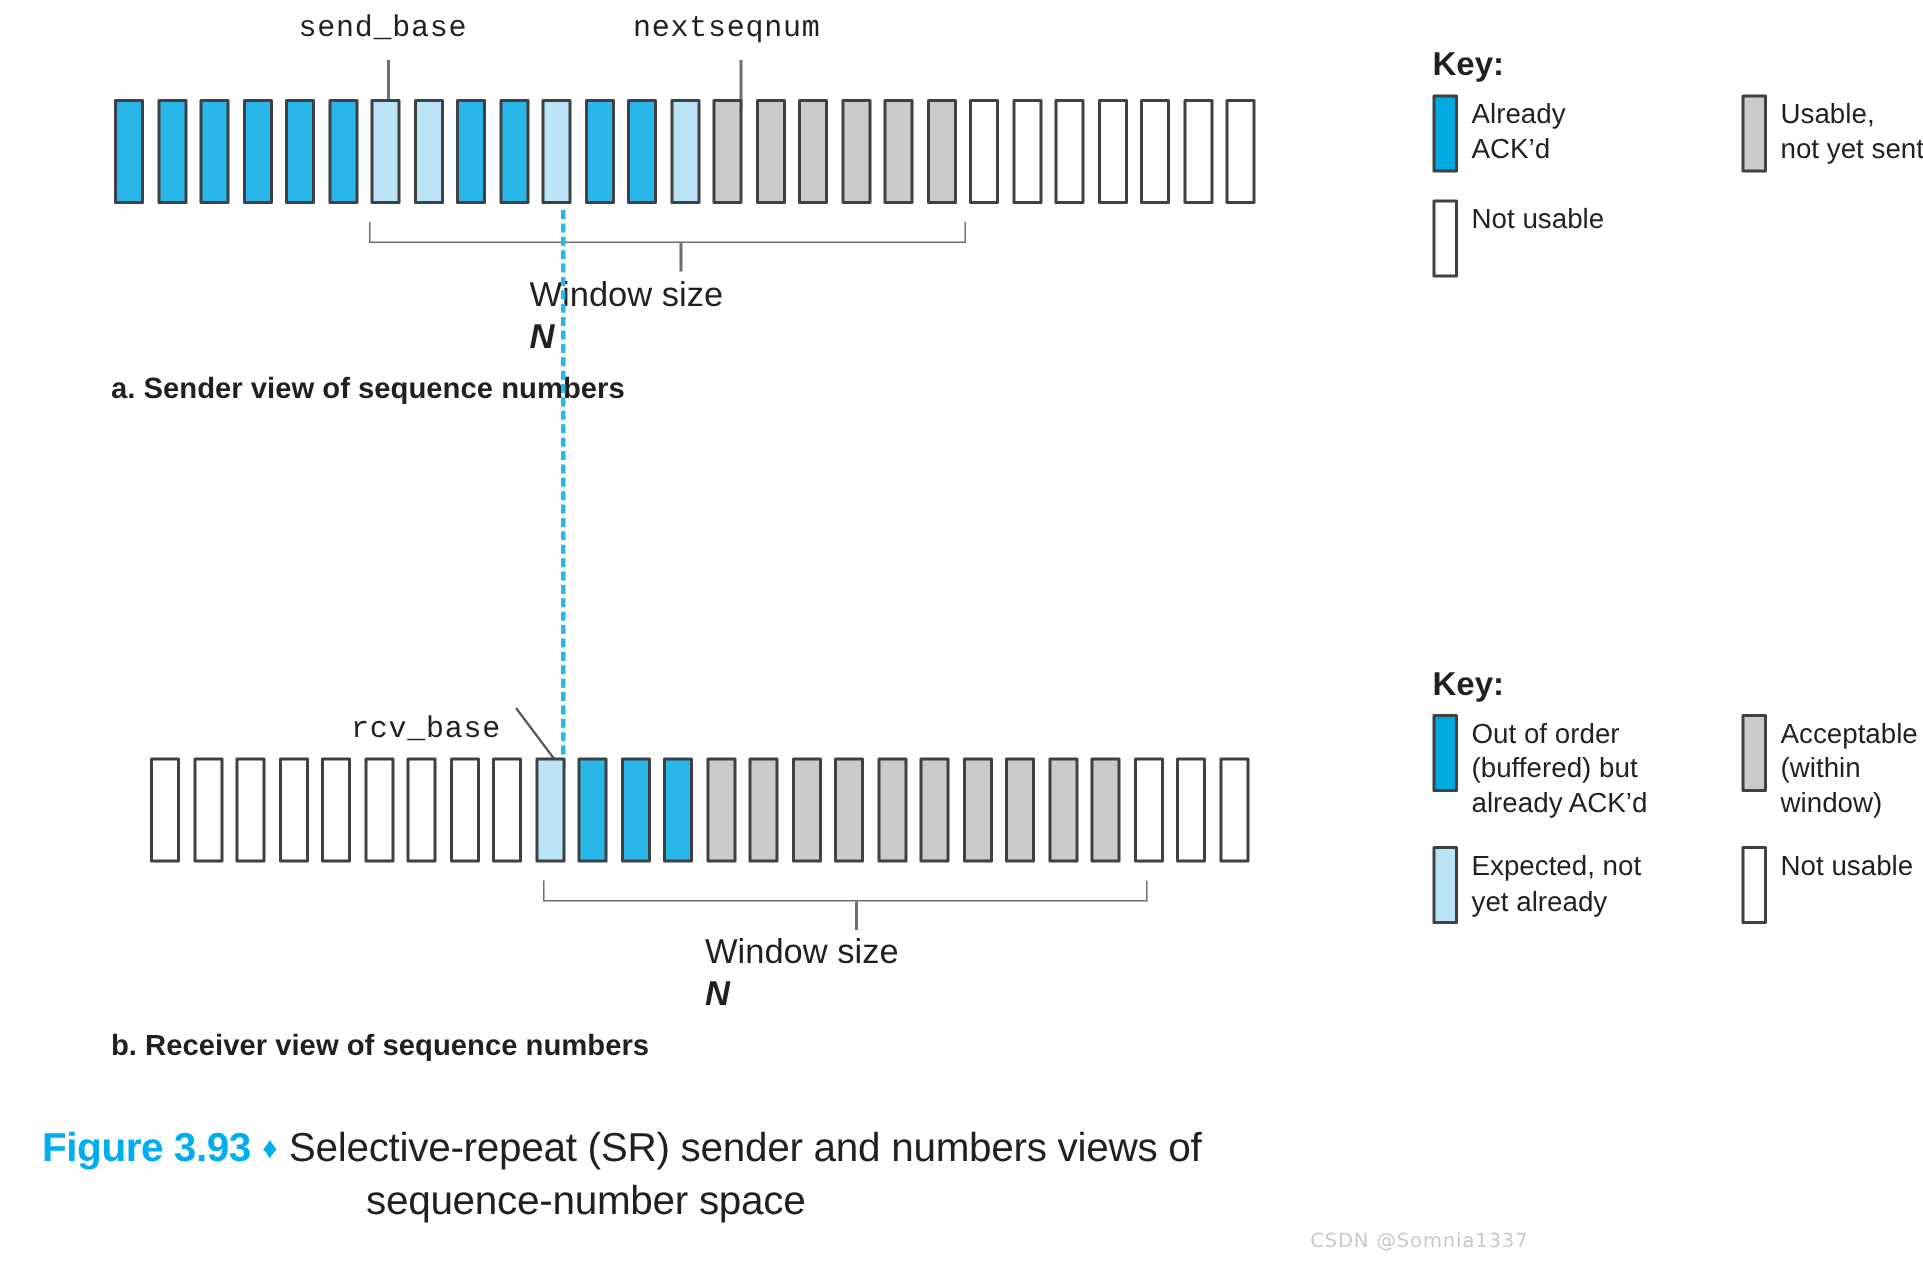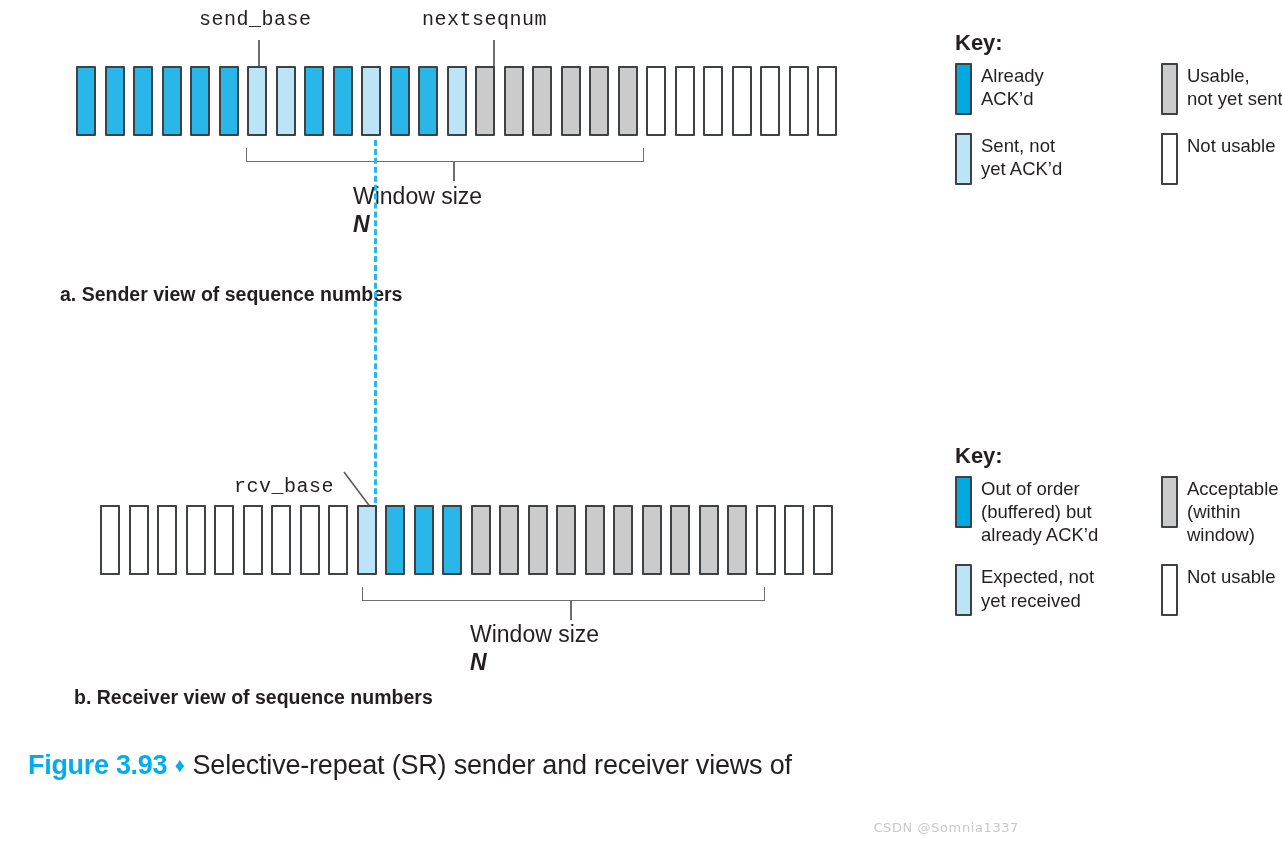--- a/index.html
+++ b/index.html
@@ -220,21 +220,21 @@
       <div class="cell notusable"></div>
     </div>
 
   <div class="bracket" style="left:246px; top:148px; width:398px; height:14px;"></div>
   <div class="bracket-stem" style="left:453px; top:162px; height:19px;"></div>
   <div class="winsize" style="left:353px; top:182px; width:200px;">
     <span>Window size</span>
     <span class="n">N</span>
   </div>
 
-  <div class="part-caption" style="left:60px; top:248px;margin-top:35px;">a. Sender view of sequence numbers</div>
+  <div class="part-caption" style="left:74px; top:248px;">a. Sender view of sequence numbers</div>
 
   <div class="dashline" style="left:374px; top:140px; height:372px;"></div>
 
   <div class="ptr-label" style="left:234px; top:475px;">rcv_base</div>
   <svg class="ptr-diag" style="left:340px; top:470px; width:50px; height:46px;">
     <line x1="4" y1="2" x2="34" y2="42" stroke="#58595b" stroke-width="1.6"></line>
   </svg>
 
   <div class="seq-row" id="receiver-row" style="left:100px; top:505px;">
       <div class="cell notusable"></div>
@@ -281,25 +281,20 @@
           <div class="key-swatch ackd"></div>
           <div class="key-text">Already
 ACK’d</div>
         </div>
         <div class="key-item">
           <div class="key-swatch usable"></div>
           <div class="key-text">Usable,
 not yet sent</div>
         </div>
         <div class="key-item">
-          <div class="key-swatch sent"></div>
-          <div class="key-text">Sent, not
-yet ACK’d</div>
-        </div>
-        <div class="key-item">
           <div class="key-swatch notusable"></div>
           <div class="key-text">Not usable</div>
         </div>
       </div>
   </div>
 
   <div class="key-block" style="left:941px; top:443px; width:330px;">
     <div class="key-title">Key:</div>
     <div class="key-grid" id="receiver-key-grid">
         <div class="key-item">
@@ -310,30 +305,31 @@
         </div>
         <div class="key-item">
           <div class="key-swatch usable"></div>
           <div class="key-text">Acceptable
 (within
 window)</div>
         </div>
         <div class="key-item">
           <div class="key-swatch sent"></div>
           <div class="key-text">Expected, not
-yet received</div>
+yet already</div>
         </div>
         <div class="key-item">
           <div class="key-swatch notusable"></div>
           <div class="key-text">Not usable</div>
         </div>
       </div>
   </div>
 
   <div class="fig-caption">
     <span class="fig-num">Figure 3.93</span>
     <span class="fig-diamond">♦</span>
-    <span class="fig-body">Selective-repeat (SR) sender and receiver views of</span>
+    <span class="fig-body">Selective-repeat (SR) sender and numbers views of</span>
+    <span class="fig-body fig-line2">sequence-number space</span>
   </div>
 
   <div class="watermark">CSDN @Somnia1337</div>
 
 </div>
 
 </body></html>

